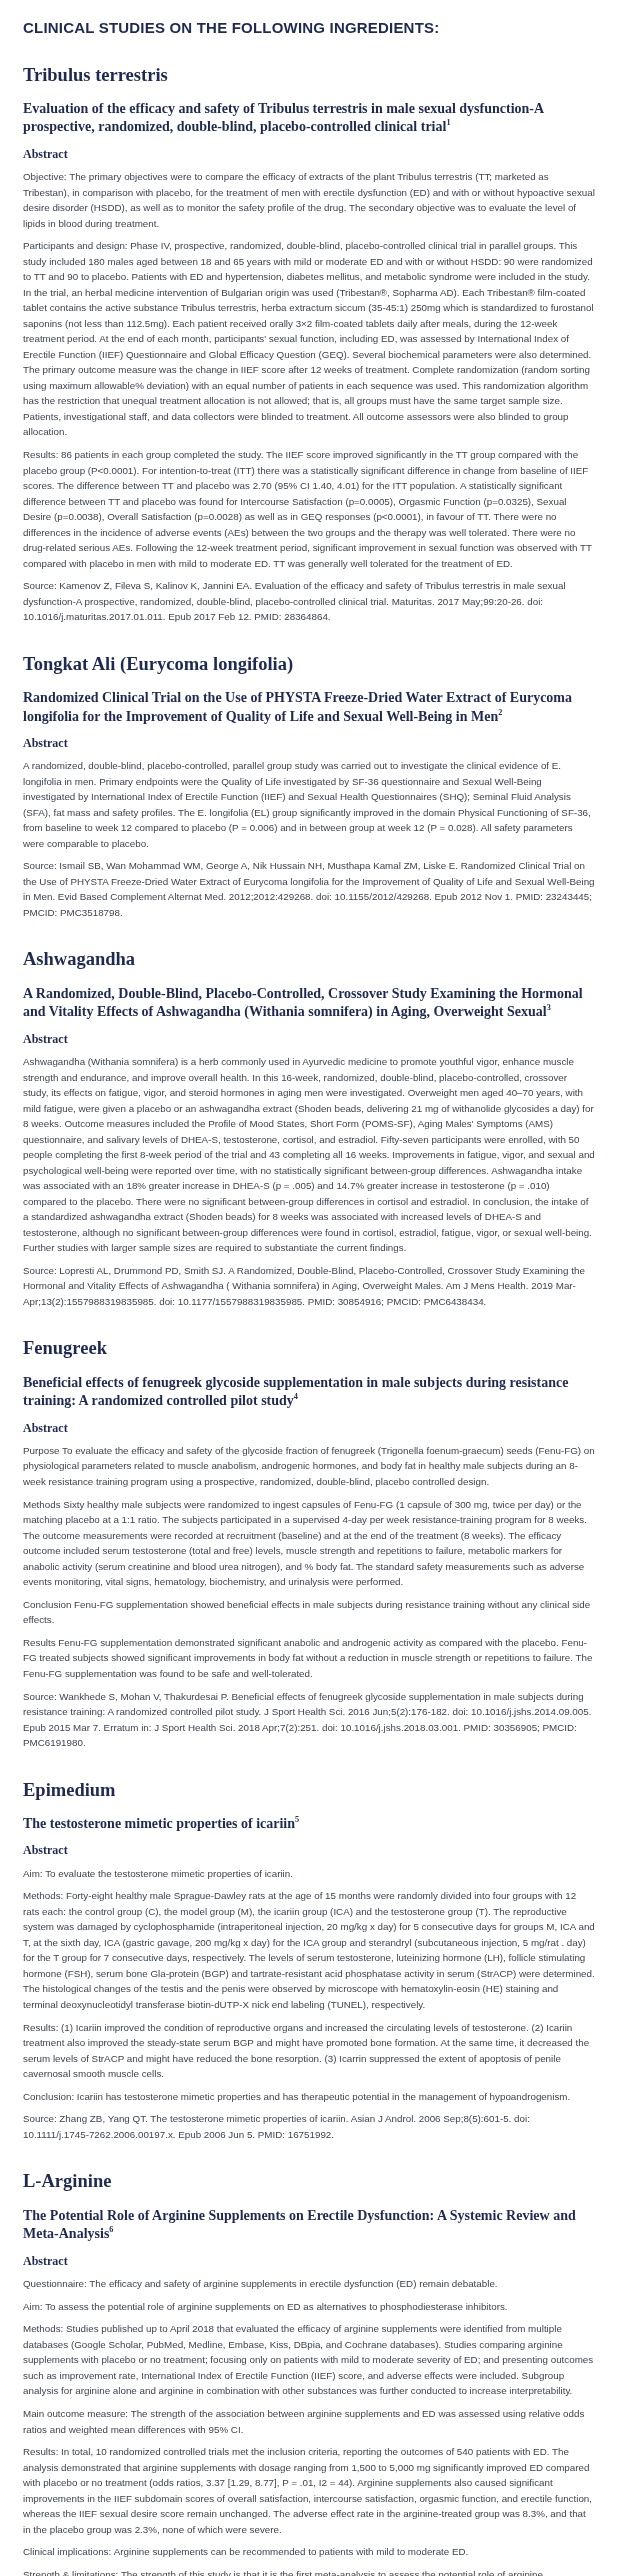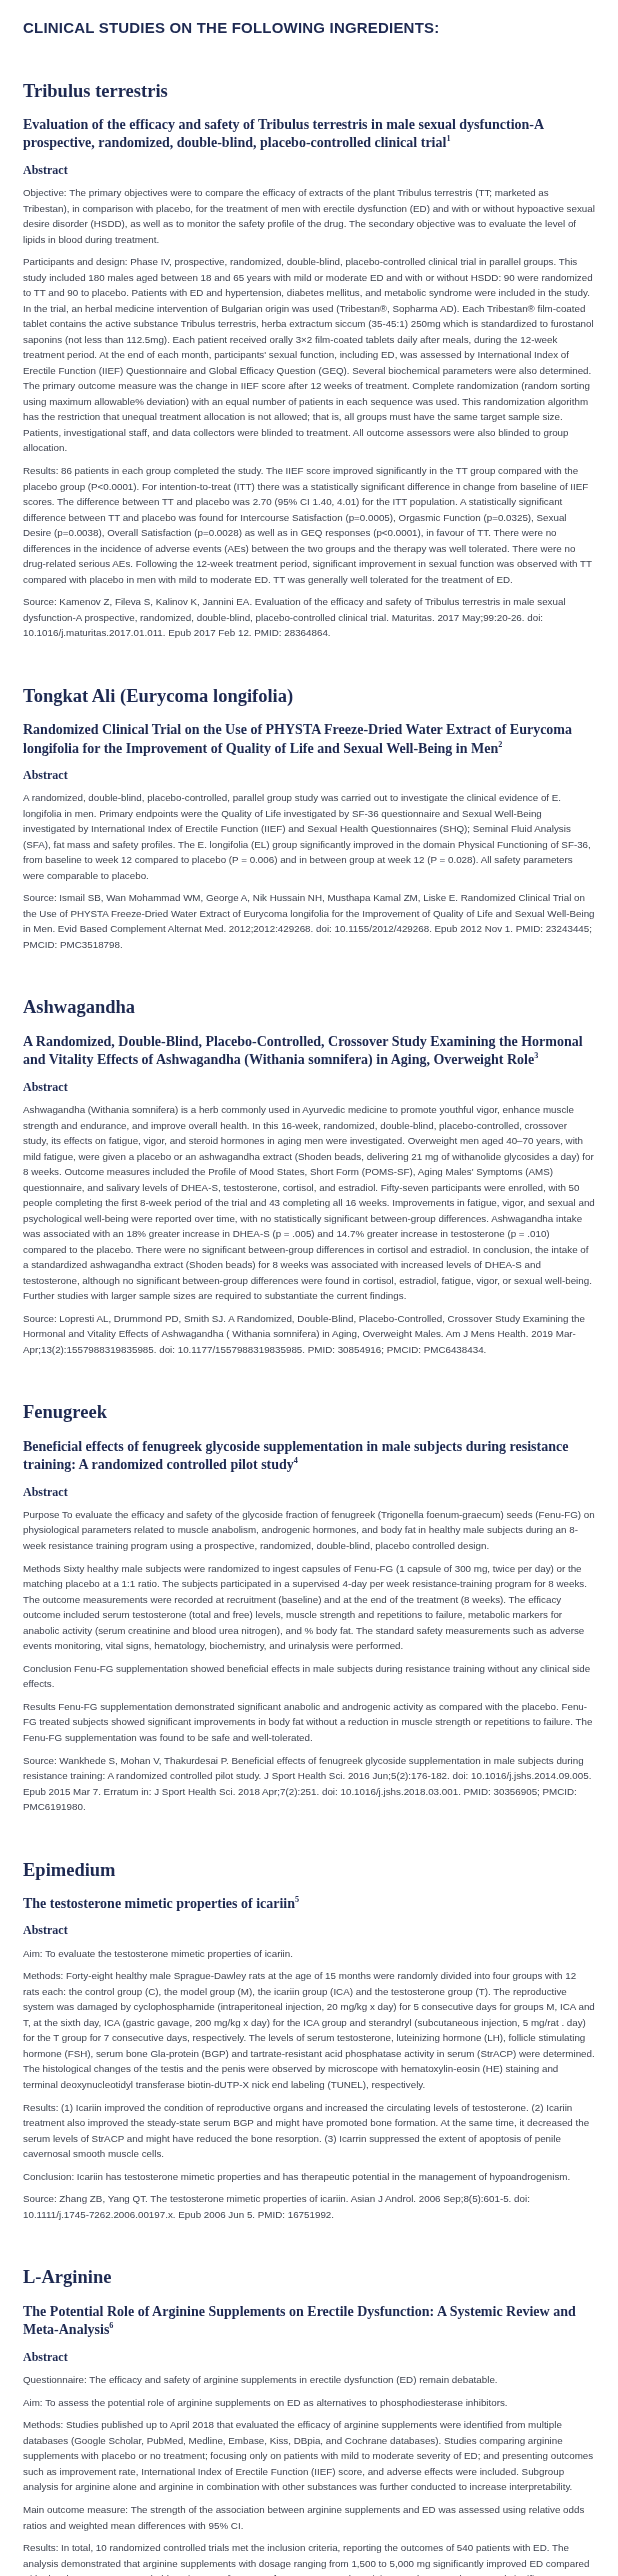--- a/index.html
+++ b/index.html
@@ -16,21 +16,21 @@
     color:#1e2a52;
     font-size:15px;
     letter-spacing:0.2px;
     margin-top:5.2px;
   }
   h2.ingredient {
     font-family:"Liberation Serif", serif;
     font-weight:700;
     color:#1e2a52;
     font-size:18.5px;
-    margin-top:45px;
+    margin-top:29px;
   }
   h3.study-title {
     font-family:"Liberation Serif", serif;
     font-weight:700;
     color:#1e2a52;
     font-size:14px;
     line-height:18.5px;
     margin-top:14.4px;
     padding-right:10.3px;
   }
@@ -83,21 +83,21 @@
     <h4 class="abstract-h">Abstract</h4>
     <div class="paras">
   <p class="body-p"><span>A randomized, double-blind, placebo-controlled, parallel group study was carried out to investigate the clinical evidence of E. longifolia in men. Primary endpoints were the Quality of Life investigated by SF-36 questionnaire and Sexual Well-Being investigated by International Index of Erectile Function (IIEF) and Sexual Health Questionnaires (SHQ); Seminal Fluid Analysis (SFA), fat mass and safety profiles. The E. longifolia (EL) group significantly improved in the domain Physical Functioning of SF-36, from baseline to week 12 compared to placebo (P = 0.006) and in between group at week 12 (P = 0.028). All safety parameters were comparable to placebo.</span></p>
 
   <p class="body-p"><strong class="lead">Source:</strong><span>Ismail SB, Wan Mohammad WM, George A, Nik Hussain NH, Musthapa Kamal ZM, Liske E. Randomized Clinical Trial on the Use of PHYSTA Freeze-Dried Water Extract of Eurycoma longifolia for the Improvement of Quality of Life and Sexual Well-Being in Men. Evid Based Complement Alternat Med. 2012;2012:429268. doi: 10.1155/2012/429268. Epub 2012 Nov 1. PMID: 23243445; PMCID: PMC3518798.</span></p>
 </div>
   </section>
 
   <section class="study">
     <h2 class="ingredient">Ashwagandha</h2>
-    <h3 class="study-title"><span>A Randomized, Double-Blind, Placebo-Controlled, Crossover Study Examining the Hormonal and Vitality Effects of Ashwagandha (Withania somnifera) in Aging, Overweight Role</span><sup>3</sup></h3>
+    <h3 class="study-title"><span>A Randomized, Double-Blind, Placebo-Controlled, Crossover Study Examining the Hormonal and Vitality Effects of Ashwagandha (Withania somnifera) in Aging, Overweight Sexual</span><sup>3</sup></h3>
     <h4 class="abstract-h">Abstract</h4>
     <div class="paras">
   <p class="body-p"><span>Ashwagandha (Withania somnifera) is a herb commonly used in Ayurvedic medicine to promote youthful vigor, enhance muscle strength and endurance, and improve overall health. In this 16-week, randomized, double-blind, placebo-controlled, crossover study, its effects on fatigue, vigor, and steroid hormones in aging men were investigated. Overweight men aged 40–70 years, with mild fatigue, were given a placebo or an ashwagandha extract (Shoden beads, delivering 21 mg of withanolide glycosides a day) for 8 weeks. Outcome measures included the Profile of Mood States, Short Form (POMS-SF), Aging Males' Symptoms (AMS) questionnaire, and salivary levels of DHEA-S, testosterone, cortisol, and estradiol. Fifty-seven participants were enrolled, with 50 people completing the first 8-week period of the trial and 43 completing all 16 weeks. Improvements in fatigue, vigor, and sexual and psychological well-being were reported over time, with no statistically significant between-group differences. Ashwagandha intake was associated with an 18% greater increase in DHEA-S (p = .005) and 14.7% greater increase in testosterone (p = .010) compared to the placebo. There were no significant between-group differences in cortisol and estradiol. In conclusion, the intake of a standardized ashwagandha extract (Shoden beads) for 8 weeks was associated with increased levels of DHEA-S and testosterone, although no significant between-group differences were found in cortisol, estradiol, fatigue, vigor, or sexual well-being. Further studies with larger sample sizes are required to substantiate the current findings.</span></p>
 
   <p class="body-p"><strong class="lead">Source:</strong><span>Lopresti AL, Drummond PD, Smith SJ. A Randomized, Double-Blind, Placebo-Controlled, Crossover Study Examining the Hormonal and Vitality Effects of Ashwagandha ( Withania somnifera) in Aging, Overweight Males. Am J Mens Health. 2019 Mar-Apr;13(2):1557988319835985. doi: 10.1177/1557988319835985. PMID: 30854916; PMCID: PMC6438434.</span></p>
 </div>
   </section>
 
   <section class="study">
     <h2 class="ingredient">Fenugreek</h2>

